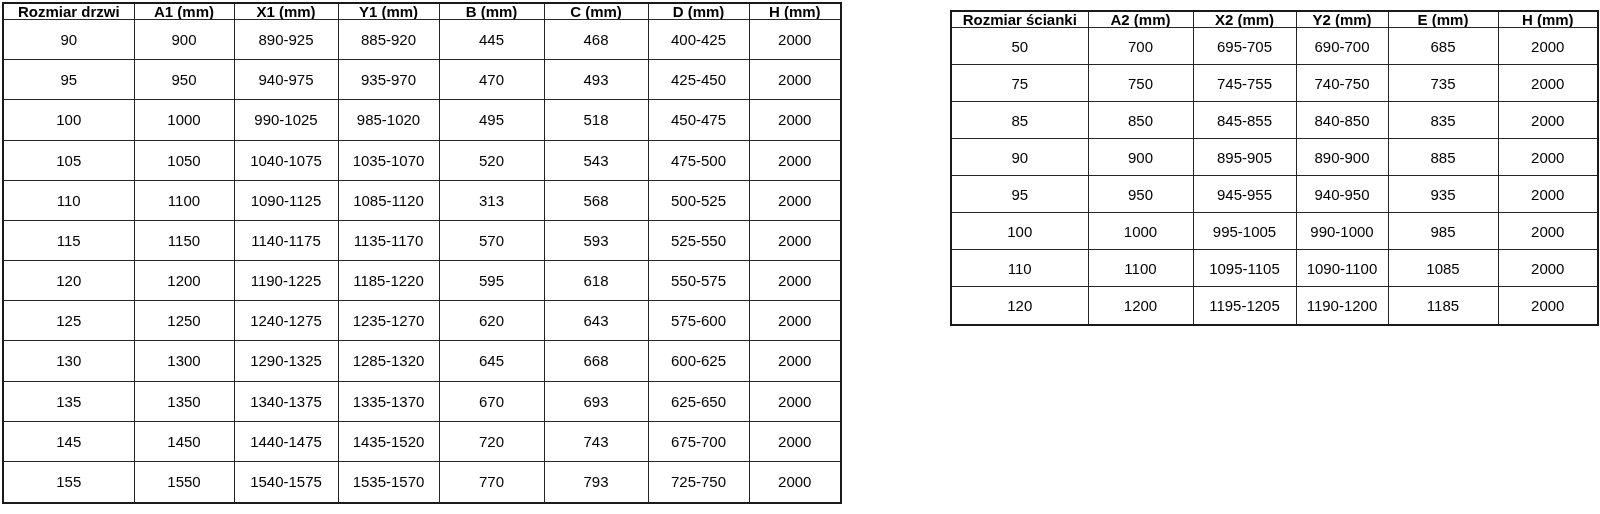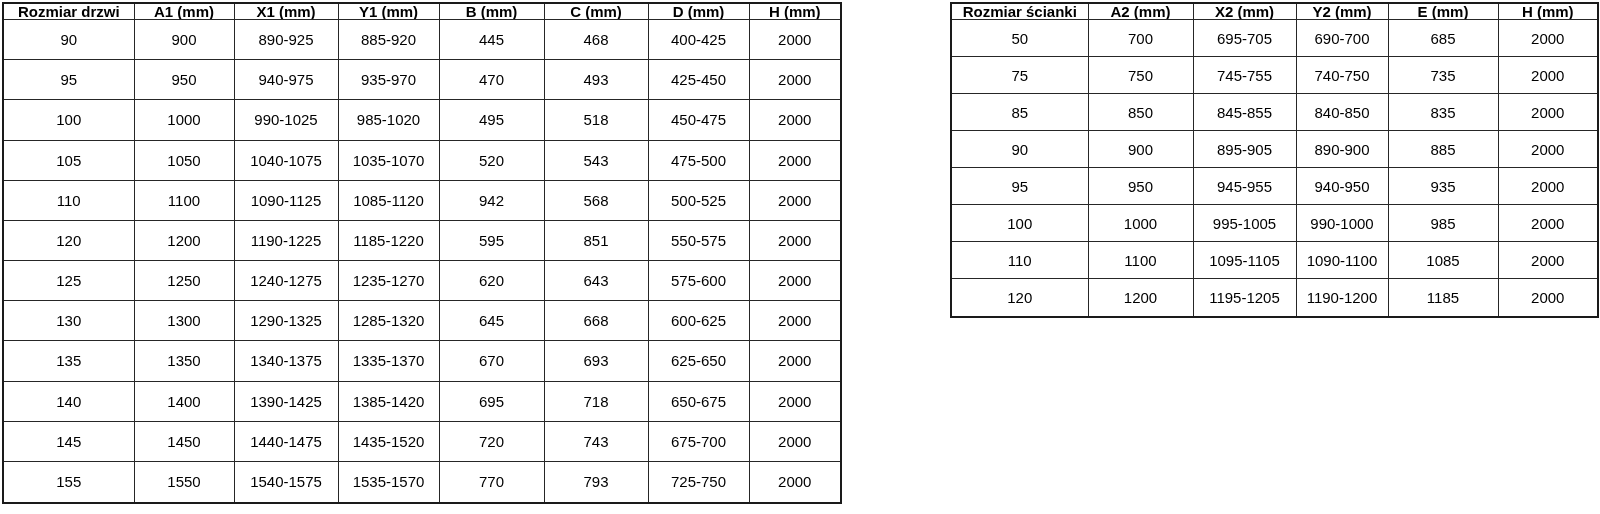--- a/index.html
+++ b/index.html
@@ -25,21 +25,21 @@
     border: 2px solid #1a1a1a;
   }
   #doors-table {
     left: 2px;
     top: 2px;
     width: 838px;
     height: 502px;
   }
   #walls-table {
     left: 950px;
-    top: 2px;
+    top: 10px;
     width: 647px;
     height: 316px;
   }
   .spec-table th,
   .spec-table td {
     border: 1.5px solid #262626;
     text-align: center;
     vertical-align: middle;
     padding: 0 2px;
     font-size: 15px;
@@ -122,32 +122,42 @@
           <td>520</td>
           <td>543</td>
           <td>475-500</td>
           <td>2000</td>
         </tr>
         <tr>
           <td>110</td>
           <td>1100</td>
           <td>1090-1125</td>
           <td>1085-1120</td>
-          <td>942</td>
+          <td>313</td>
           <td>568</td>
           <td>500-525</td>
+          <td>2000</td>
+        </tr>
+        <tr>
+          <td>115</td>
+          <td>1150</td>
+          <td>1140-1175</td>
+          <td>1135-1170</td>
+          <td>570</td>
+          <td>593</td>
+          <td>525-550</td>
           <td>2000</td>
         </tr>
         <tr>
           <td>120</td>
           <td>1200</td>
           <td>1190-1225</td>
           <td>1185-1220</td>
           <td>595</td>
-          <td>851</td>
+          <td>618</td>
           <td>550-575</td>
           <td>2000</td>
         </tr>
         <tr>
           <td>125</td>
           <td>1250</td>
           <td>1240-1275</td>
           <td>1235-1270</td>
           <td>620</td>
           <td>643</td>
@@ -165,30 +175,20 @@
           <td>2000</td>
         </tr>
         <tr>
           <td>135</td>
           <td>1350</td>
           <td>1340-1375</td>
           <td>1335-1370</td>
           <td>670</td>
           <td>693</td>
           <td>625-650</td>
-          <td>2000</td>
-        </tr>
-        <tr>
-          <td>140</td>
-          <td>1400</td>
-          <td>1390-1425</td>
-          <td>1385-1420</td>
-          <td>695</td>
-          <td>718</td>
-          <td>650-675</td>
           <td>2000</td>
         </tr>
         <tr>
           <td>145</td>
           <td>1450</td>
           <td>1440-1475</td>
           <td>1435-1520</td>
           <td>720</td>
           <td>743</td>
           <td>675-700</td>

